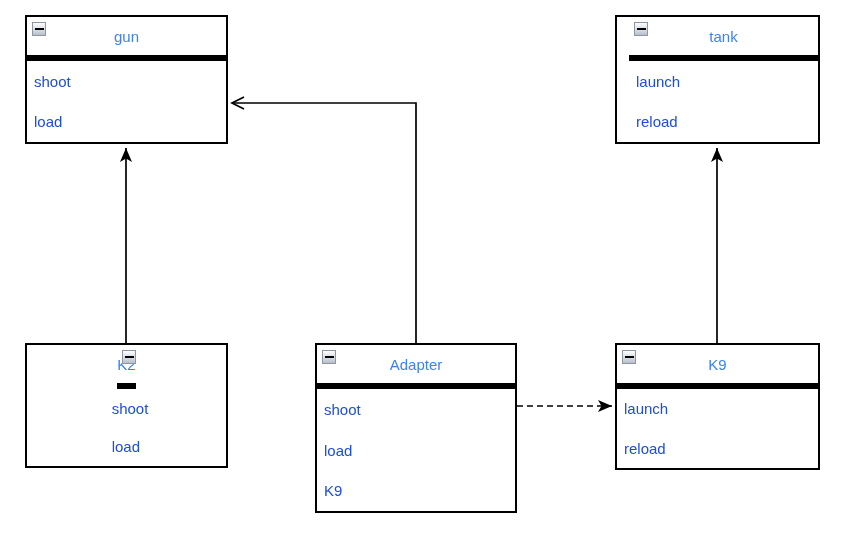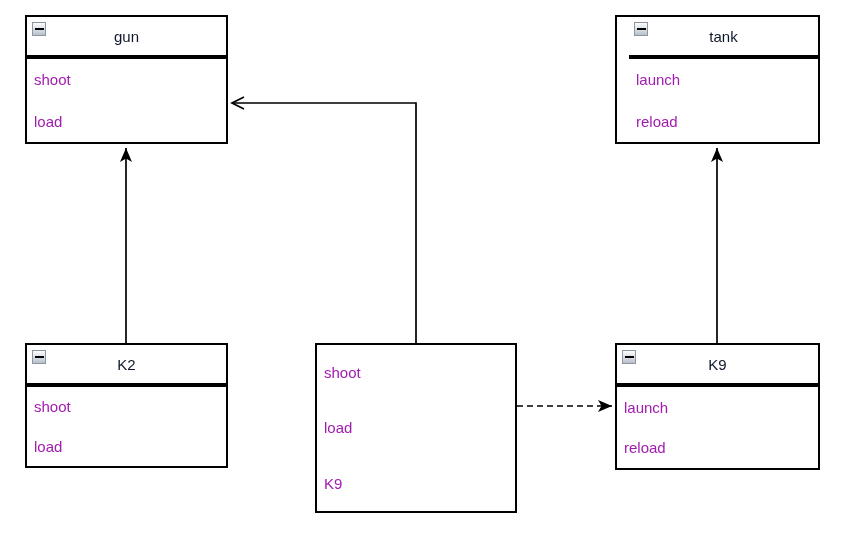--- a/index.html
+++ b/index.html
@@ -21,26 +21,26 @@
     background: #ffffff;
     border: 2px solid #000000;
     box-sizing: border-box;
     display: flex;
     flex-direction: column;
   }
   .node-title {
     position: relative;
     flex: 0 0 38px;
     height: 38px;
-    border-bottom: 4px solid #000000;
+    border-bottom: 6px solid #000000;
     display: flex;
     align-items: center;
     justify-content: center;
     font-size: 15px;
-    color: #0f172a;
+    color: #3b82f6;
   }
   .collapse-btn {
     position: absolute;
     left: 5px; top: 5px;
     width: 14px; height: 14px;
     box-sizing: border-box;
     border: 1px solid #8f96a3;
     background: linear-gradient(180deg, #fdfdfd 0%, #d8dde4 55%, #b8c0cc 100%);
     display: flex;
     align-items: center;
@@ -55,21 +55,21 @@
     flex: 1 1 auto;
     display: flex;
     flex-direction: column;
   }
   .member {
     flex: 1 1 0;
     display: flex;
     align-items: center;
     padding-left: 7px;
     font-size: 15px;
-    color: #a21caf;
+    color: #1d4ed8;
   }
 </style>
 </head>
 <body>
 
 <div class="canvas">
 
   <svg class="edges-layer" width="847" height="537" viewBox="0 0 847 537" xmlns="http://www.w3.org/2000/svg">
     <defs>
       <marker id="mFilled" markerUnits="userSpaceOnUse" markerWidth="18" markerHeight="14" refX="14" refY="6" orient="auto">
@@ -104,34 +104,40 @@
         <span class="collapse-minus"></span>
       </span>
       <span>tank</span>
     </div>
     <div class="node-body">
       <div class="member">launch</div>
       <div class="member">reload</div>
     </div>
   </div>
 
-  <div class="node" style="left:25px; top:343px; width:203px; height:125px;">
+  <div class="node" style="left:25px; top:343px; width:203px; height:125px;align-items:center;">
     <div class="node-title">
       <span class="collapse-btn">
         <span class="collapse-minus"></span>
       </span>
       <span>K2</span>
     </div>
     <div class="node-body">
       <div class="member">shoot</div>
       <div class="member">load</div>
     </div>
   </div>
 
   <div class="node" style="left:315px; top:343px; width:202px; height:170px;">
+    <div class="node-title">
+      <span class="collapse-btn">
+        <span class="collapse-minus"></span>
+      </span>
+      <span>Adapter</span>
+    </div>
     <div class="node-body">
       <div class="member">shoot</div>
       <div class="member">load</div>
       <div class="member">K9</div>
     </div>
   </div>
 
   <div class="node" style="left:615px; top:343px; width:205px; height:127px;">
     <div class="node-title">
       <span class="collapse-btn">

